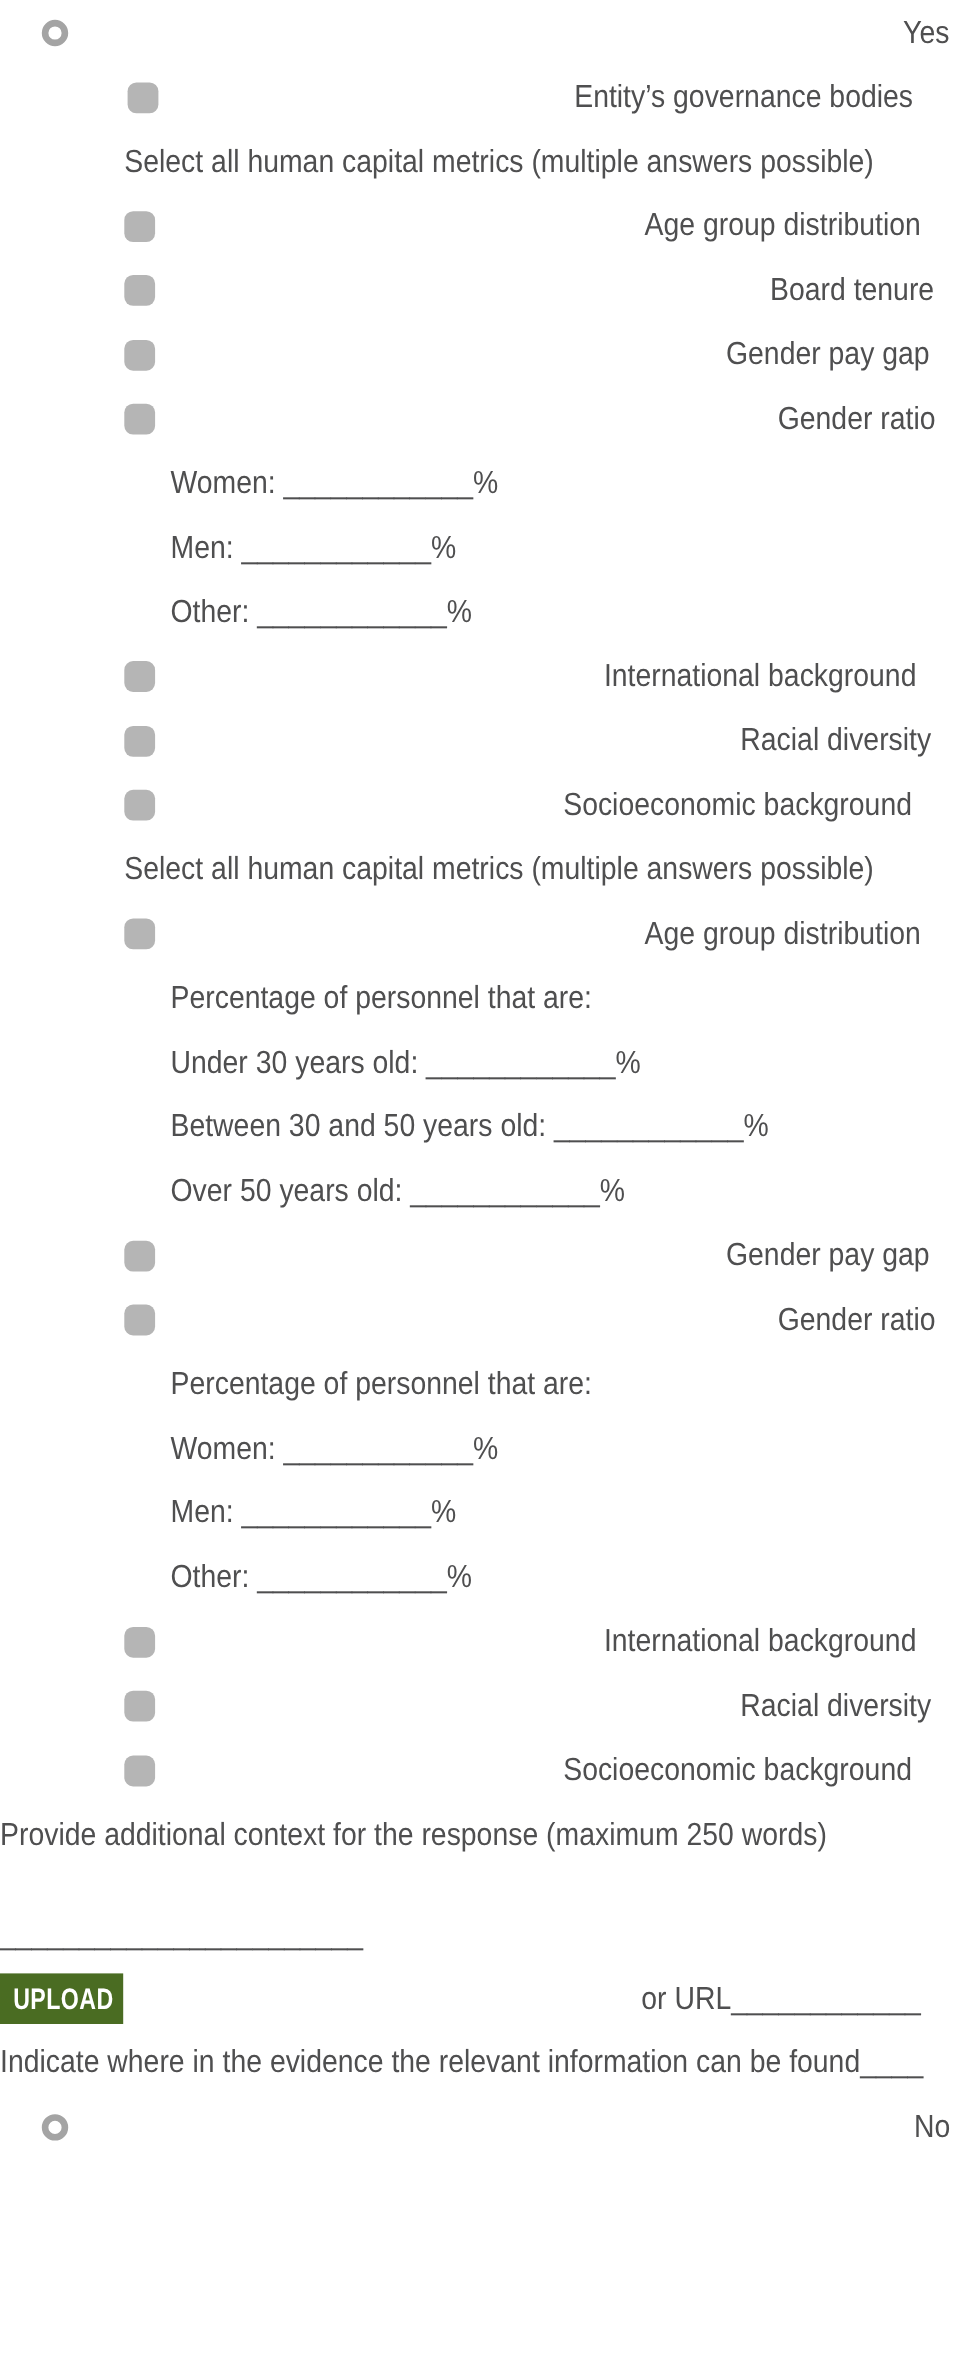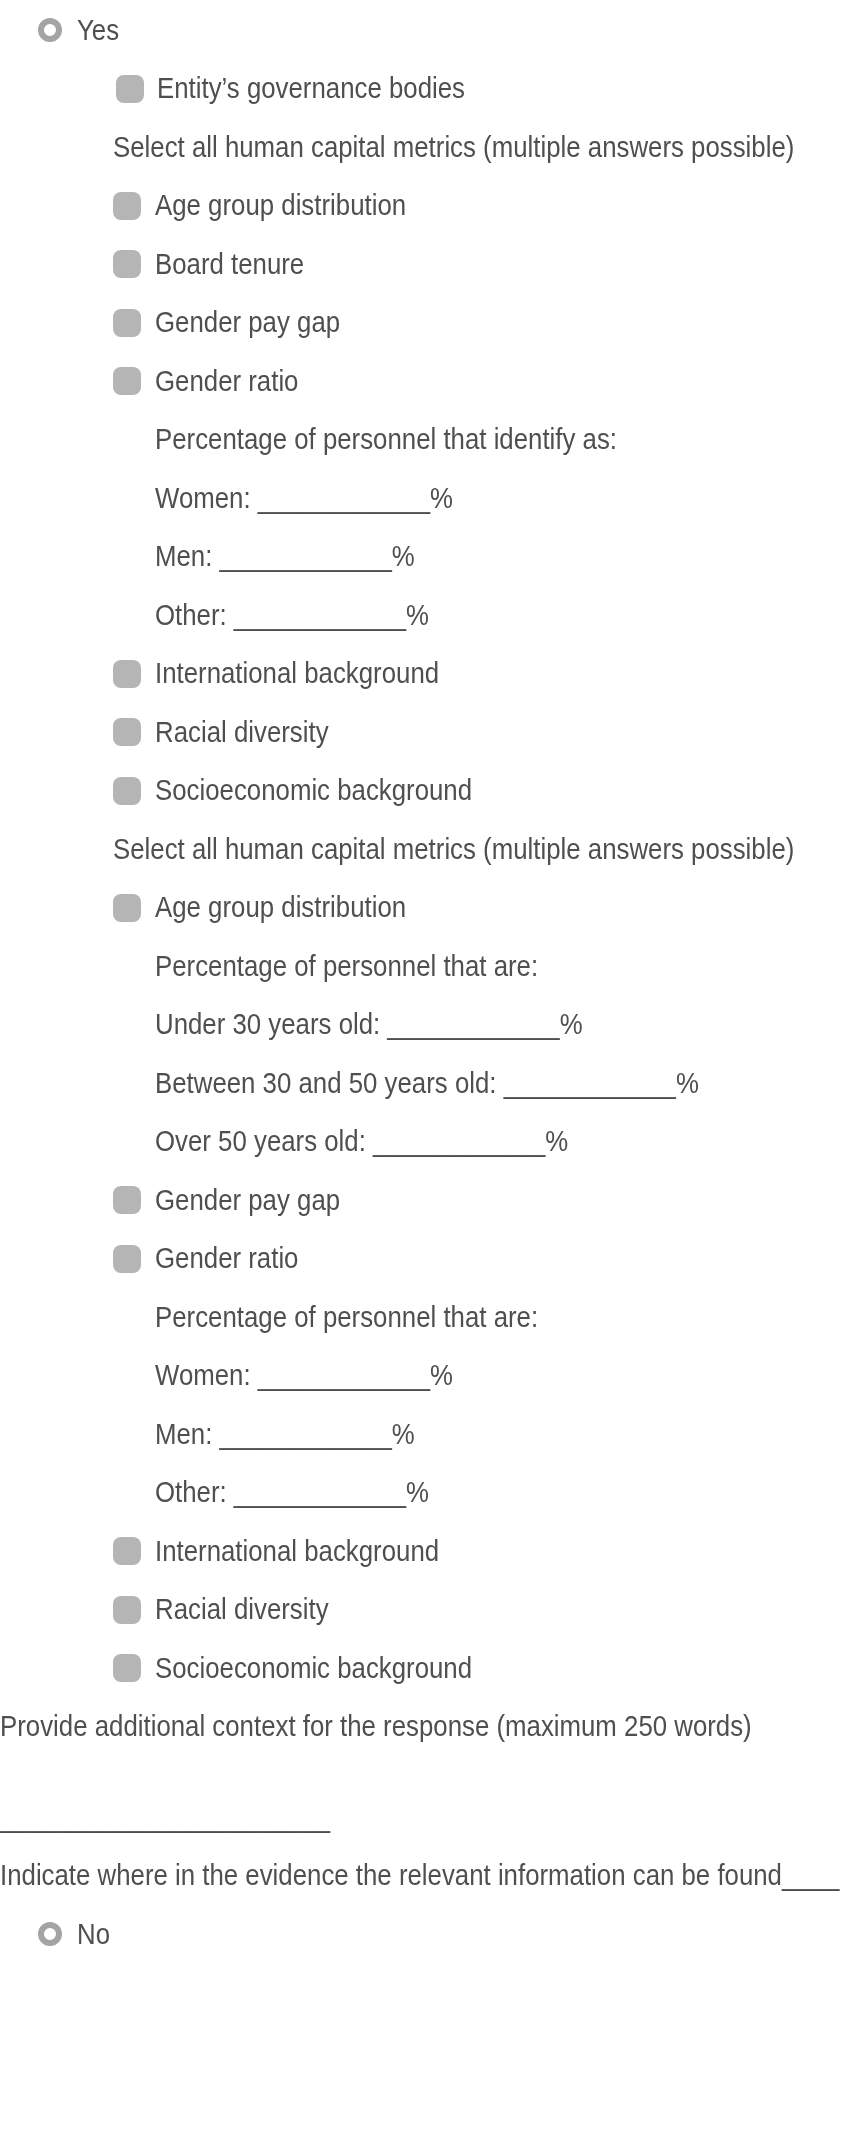--- a/index.html
+++ b/index.html
@@ -9,20 +9,21 @@
     overflow:hidden;
     font-family:"Liberation Sans","DejaVu Sans",sans-serif;
     color:#4f4f50;
   }
   .form{padding-top:1px;}
   .row{
     height:58.5px;
     display:flex;
     align-items:center;
     font-size:29px;
+    justify-content:space-between;
   }
   
   .rc{
     display:inline-block;
     transform:scaleX(0.89);
     transform-origin:0 50%;
     white-space:nowrap;
   }
   .pl-radio{padding-left:38px;}
   .pl1{padding-left:116px;}
@@ -110,23 +111,20 @@
   <div class="row pl3">
     <span class="checkbox cb3"></span>
     <span class="rc">Gender pay gap</span>
   </div>
 
   <div class="row pl3">
     <span class="checkbox cb3"></span>
     <span class="rc">Gender ratio</span>
   </div>
 
-  <div class="row pl4">
-    <span class="rc">Percentage of personnel that identify as:</span>
-  </div>
 
   <div class="row pl4">
     <span class="rc">
       <span>Women:</span><span class="blank gap">____________</span><span>%</span>
     </span>
   </div>
 
   <div class="row pl4">
     <span class="rc">
       <span>Men:</span><span class="blank gap">____________</span><span>%</span>
@@ -237,20 +235,28 @@
     <span class="rc">Provide additional context for the response (maximum 250 words)</span>
   </div>
 
   <div class="row plf row-blankline">
     <span class="rc">
       <span class="blank">_______________________</span>
     </span>
   </div>
 
 
+  <div class="row plf">
+    <button class="upload-btn">
+      <span class="upload-label">UPLOAD</span>
+    </button>
+    <span class="rc after-btn">
+      <span>or URL</span><span class="blank">____________</span>
+    </span>
+  </div>
 
   <div class="row plf">
     <span class="rc">
       <span>Indicate where in the evidence the relevant information can be found</span><span class="blank">____</span>
     </span>
   </div>
 
   <div class="row pl-radio">
     <span class="radio"></span>
     <span class="rc">No</span>

